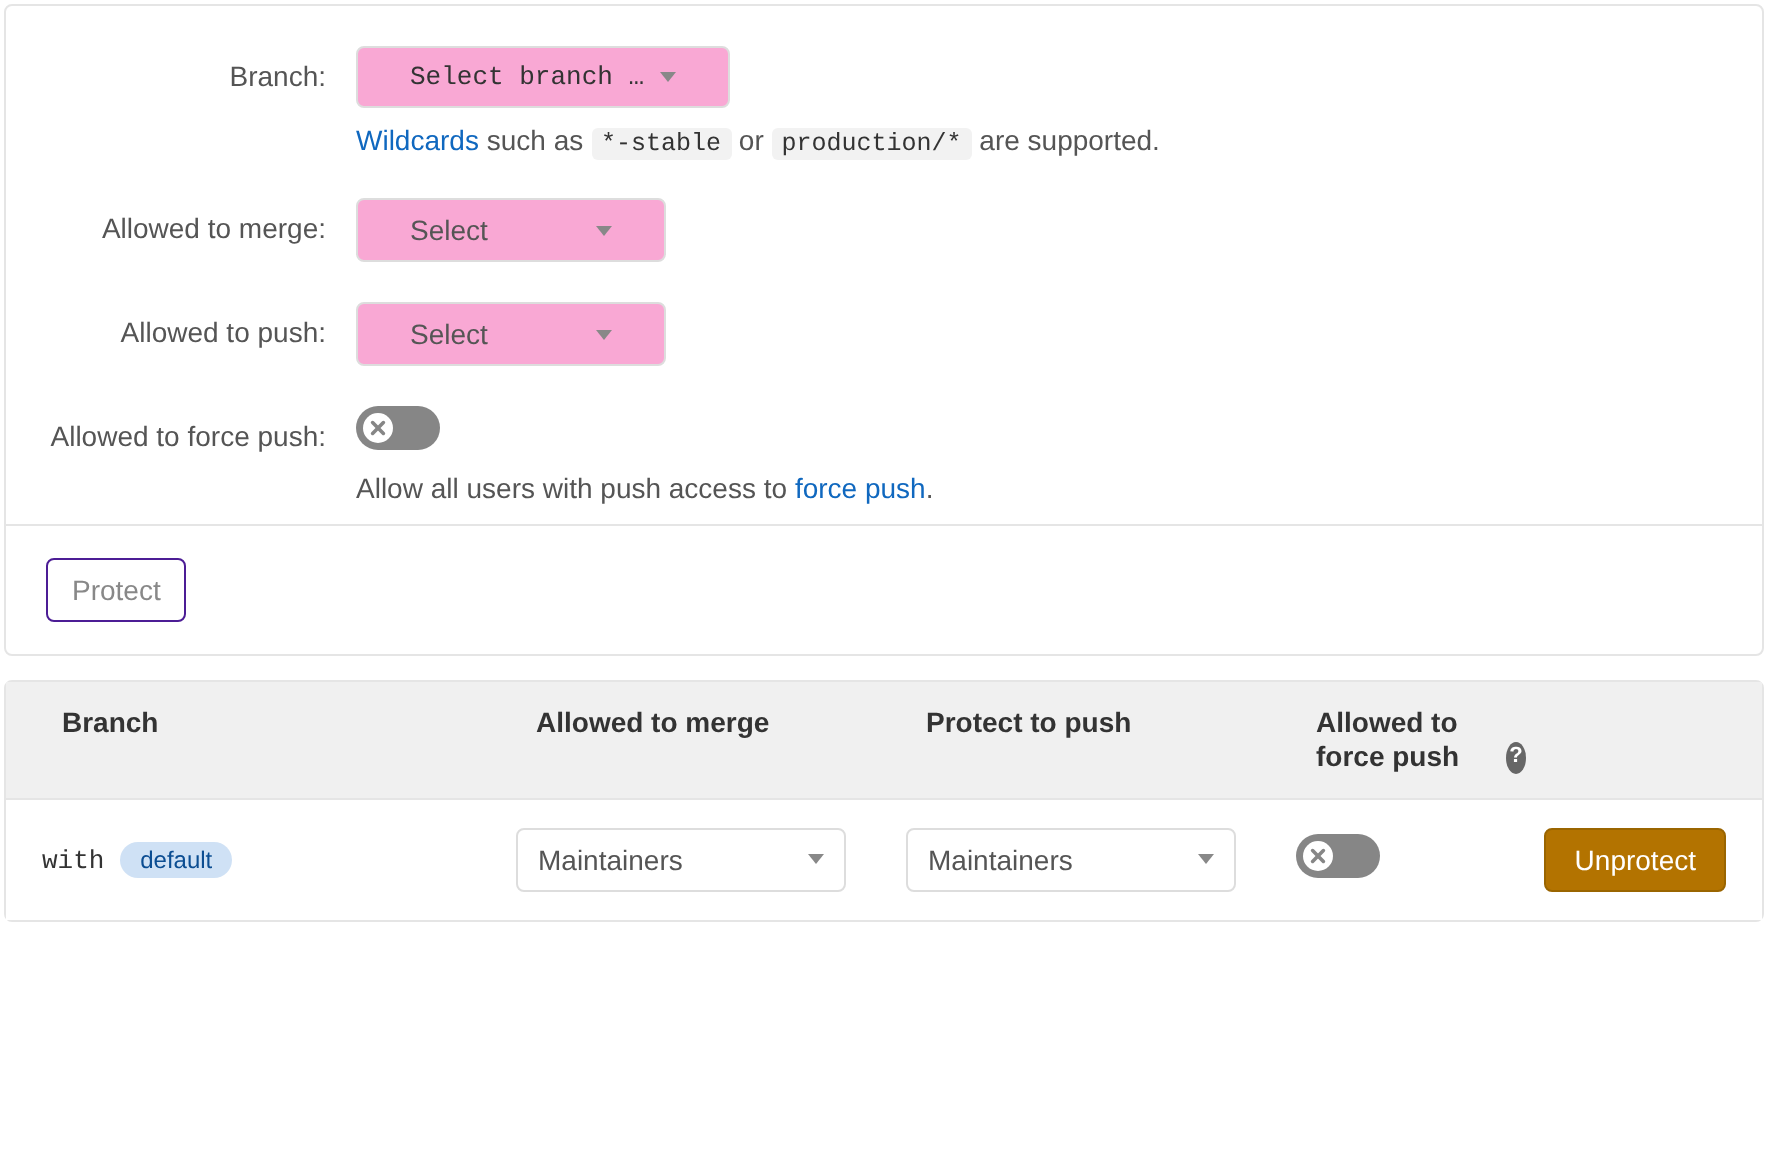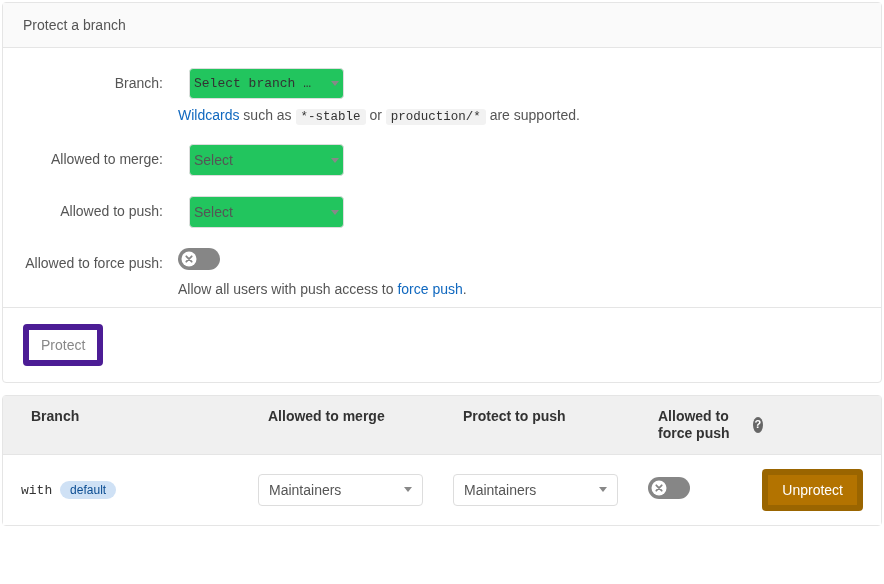--- a/index.html
+++ b/index.html
@@ -48,27 +48,26 @@
     }
     .form-field {
       flex: 1;
     }
     .dropdown {
       display: inline-flex;
       align-items: center;
       justify-content: space-between;
       border: 1px solid #ddd;
       border-radius: 4px;
-      padding: 7px 4px;
+      padding: 7px 26px;
       min-width: 155px;
-      background: #22c55e;
-      cursor: pointer;
-      font-size: 14px;
-      color: #555;
-      margin-left: 11px;
+      background: #f9a8d4;
+      cursor: pointer;
+      font-size: 14px;
+      color: #555;
     }
     .dropdown.mono {
       font-family: "SFMono-Regular", Consolas, "Liberation Mono", Menlo, monospace;
       font-size: 13px;
       color: #333;
     }
     .chevron {
       width: 0;
       height: 0;
       border-left: 4.5px solid transparent;
@@ -119,21 +118,21 @@
       width: 16px;
       height: 16px;
     }
     .form-footer {
       padding: 16px 20px;
       border-top: 1px solid #e5e5e5;
     }
     .btn {
       display: inline-block;
       padding: 7px 12px;
-      border: 6px solid #4c1d95;
+      border: 1px solid #4c1d95;
       border-radius: 4px;
       background: #fff;
       cursor: pointer;
       font-size: 14px;
       color: #888;
     }
     .btn-warning {
       background: #b37300;
       border-color: #9a6500;
       color: #fff;
@@ -160,21 +159,21 @@
       background: #fff;
     }
     .col-branch { width: 255px; padding-left: 18px; }
     .col-merge { width: 195px; }
     .col-push { width: 195px; }
     .col-force { width: 105px; }
     .col-actions { flex: 1; padding-right: 18px; text-align: right; }
     .table-head .col-force {
       line-height: 1.2;
       display: flex;
-      align-items: center;
+      align-items: flex-end;
     }
     .help-icon {
       display: inline-flex;
       align-items: center;
       justify-content: center;
       width: 16px;
       height: 16px;
       border-radius: 50%;
       background: #666;
       color: #fff;
@@ -210,21 +209,20 @@
       cursor: pointer;
       font-size: 14px;
       color: #555;
       gap: 24px;
     }
   </style>
 </head>
 <body>
 
 <div class="form-section">
-  <div class="form-header">Protect a branch</div>
   <div class="form-body">
 
     <div class="form-row">
       <div class="form-label">Branch:</div>
       <div class="form-field">
         <div class="dropdown mono">
           <span>Select branch …</span>
           <span class="chevron"></span>
         </div>
         <div class="help-text">

